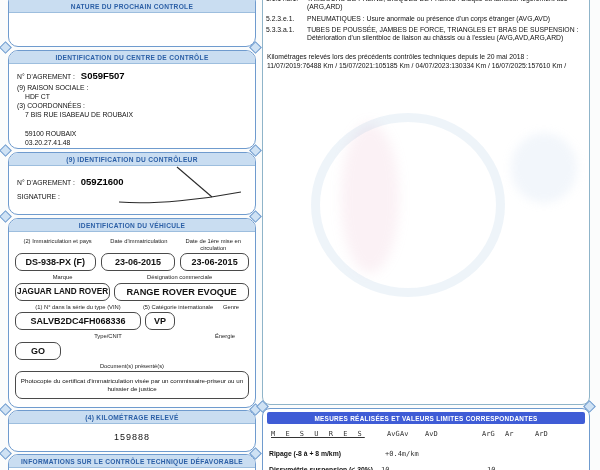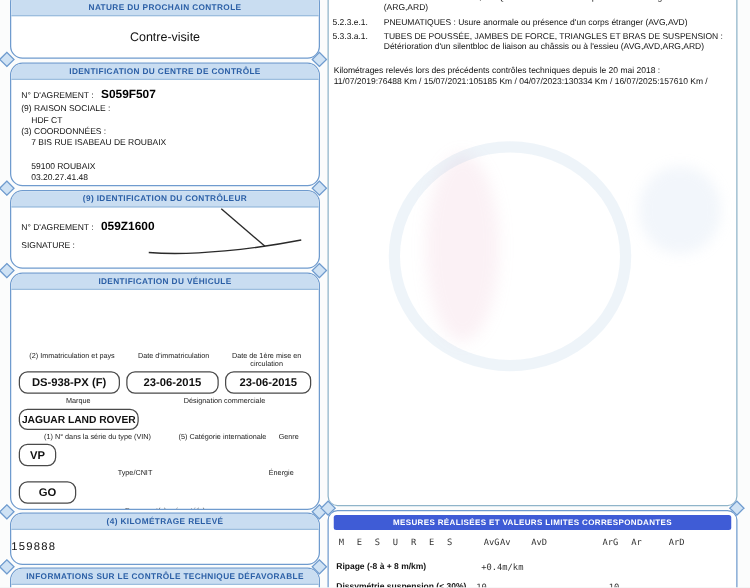--- a/index.html
+++ b/index.html
@@ -29,34 +29,34 @@
   .nature-val { text-align:center; font-size:10px; margin-top:12px; color:#111; }
 
   .ln { font-size:6.8px; margin:0 0 0 8px; line-height:9px; color:#111; }
   .ln.indent { margin-left:16px; }
   .agr-row { margin:6px 0 2px 8px; font-size:6.8px; color:#111; }
   .agr-val { font-size:9.5px; font-weight:bold; margin-left:4px; color:#000; }
   .sig-label { margin:6px 0 0 8px; font-size:6.8px; color:#111; }
   .sig-svg { position:absolute; right:6px; top:12px; }
 
   
-  .vpad { padding:3px 6px 0;margin-top:44px; }
+  .vpad { padding:3px 6px 0; }
   .vlabels { display:flex; font-size:5.8px; color:#222; text-align:center; line-height:6.5px; margin-top:3px; }
   .vvals { display:flex; margin-top:2px; }
   .vbox {
     border:1.3px solid #4a4a4a; border-radius:7px; background:#fff;
     font-weight:bold; font-size:9px; text-align:center; padding:3px 1px;
     box-sizing:border-box; white-space:nowrap; overflow:hidden; color:#111;
   }
   .docbox {
     border:1.3px solid #4a4a4a; border-radius:7px; background:#fff;
     font-size:6.2px; text-align:center; padding:5px 3px; margin-top:2px;
     line-height:8px; color:#111;
   }
-  .km-val { text-align:left; font-size:9px; margin-top:8px; letter-spacing:1px; color:#111; }
+  .km-val { text-align:center; font-size:9px; margin-top:8px; letter-spacing:1px; color:#111; }
 
   
   .rbox {
     position:absolute; left:262px; top:-10px; width:328px; height:415px;
     background:#fff; border:1px solid #8fb4c9; border-radius:8px;
     box-sizing:border-box; overflow:hidden;
   }
   .defects { margin-top:4px; }
   .defect { display:flex; font-size:6.8px; line-height:8.3px; color:#111; padding:0 4px 0 3px; }
   .dcode { width:41px; flex:none; }
@@ -75,42 +75,41 @@
     background:#fff; border:1.2px solid #6f9bce; border-radius:8px;
     box-sizing:border-box; overflow:hidden;
   }
   .mbar {
     margin:3px 4px 0; background:#3f5cd6; color:#ffffff; font-size:6.4px;
     font-weight:bold; text-align:center; border-radius:2px; padding:2.5px 0;
     letter-spacing:.3px;
   }
   .mtable { position:relative; height:50px;
     font-family:"DejaVu Sans Mono", monospace; font-size:7px; color:#333; }
-  .mtitle { position:absolute; left:8px; top:6px; letter-spacing:3px; }
+  .mtitle { position:absolute; left:8px; top:6px; letter-spacing:3px;text-decoration:underline; }
   .colh { position:absolute; top:6px; }
   .c0{left:124px}.c1{left:137px}.c2{left:162px}.c3{left:219px}.c4{left:242px}.c5{left:272px}
   .mrow1-label { position:absolute; left:6px; top:26px;
     font-family:"Liberation Sans", sans-serif; font-weight:bold; font-size:6.8px; color:#111; }
   .mrow1-val { position:absolute; left:122px; top:26px; }
   .mrow2-label { position:absolute; left:6px; top:42px;
     font-family:"Liberation Sans", sans-serif; font-weight:bold; font-size:6.8px; color:#111; }
   .mrow2-v1 { position:absolute; left:118px; top:42px; }
   .mrow2-v2 { position:absolute; left:224px; top:42px; }
 
   .diam { position:absolute; width:7px; height:7px; background:#cfe2f4;
     border:1px solid #6f9bce; transform:rotate(45deg); }
 </style>
 </head>
 <body>
 
 <div class="stage">
 
   <section class="lbox box-nature">
     <div class="hdr" style="padding-top:10px;">NATURE DU PROCHAIN CONTROLE</div>
-    <div class="nature-val">Contre-visite</div>
   </section>
 
   <section class="lbox box-centre">
     <div class="hdr">IDENTIFICATION DU CENTRE DE CONTRÔLE</div>
     <div class="agr-row">
       <span>N° D'AGREMENT :</span>
       <span class="agr-val">S059F507</span>
     </div>
     <div class="ln">(9) RAISON SOCIALE :</div>
     <div class="ln indent">HDF CT</div>
@@ -145,27 +144,29 @@
         <div class="vbox" style="width:82px;">DS-938-PX (F)</div>
         <div class="vbox" style="width:76px;">23-06-2015</div>
         <div class="vbox" style="width:70px;">23-06-2015</div>
       </div>
       <div class="vlabels">
         <div style="width:96px;">Marque</div>
         <div style="width:140px;">Désignation commerciale</div>
       </div>
       <div class="vvals" style="gap:4px;">
         <div class="vbox" style="width:96px; font-size:8.2px;">JAGUAR LAND ROVER</div>
+        <div class="vbox" style="width:136px; font-size:9.2px;">RANGE ROVER EVOQUE</div>
       </div>
       <div class="vlabels">
         <div style="width:126px;">(1) N° dans la série du type (VIN)</div>
         <div style="width:74px;">(5) Catégorie internationale</div>
         <div style="width:32px;">Genre</div>
       </div>
       <div class="vvals" style="gap:4px;">
+        <div class="vbox" style="width:126px;">SALVB2DC4FH068336</div>
         <div class="vbox" style="width:30px;">VP</div>
       </div>
       <div class="vlabels">
         <div style="width:186px;">Type/CNIT</div>
         <div style="width:48px;">Énergie</div>
       </div>
       <div class="vvals" style="gap:4px;">
         <div class="vbox" style="width:46px;">GO</div>
       </div>
       <div class="vlabels" style="justify-content:center;">

